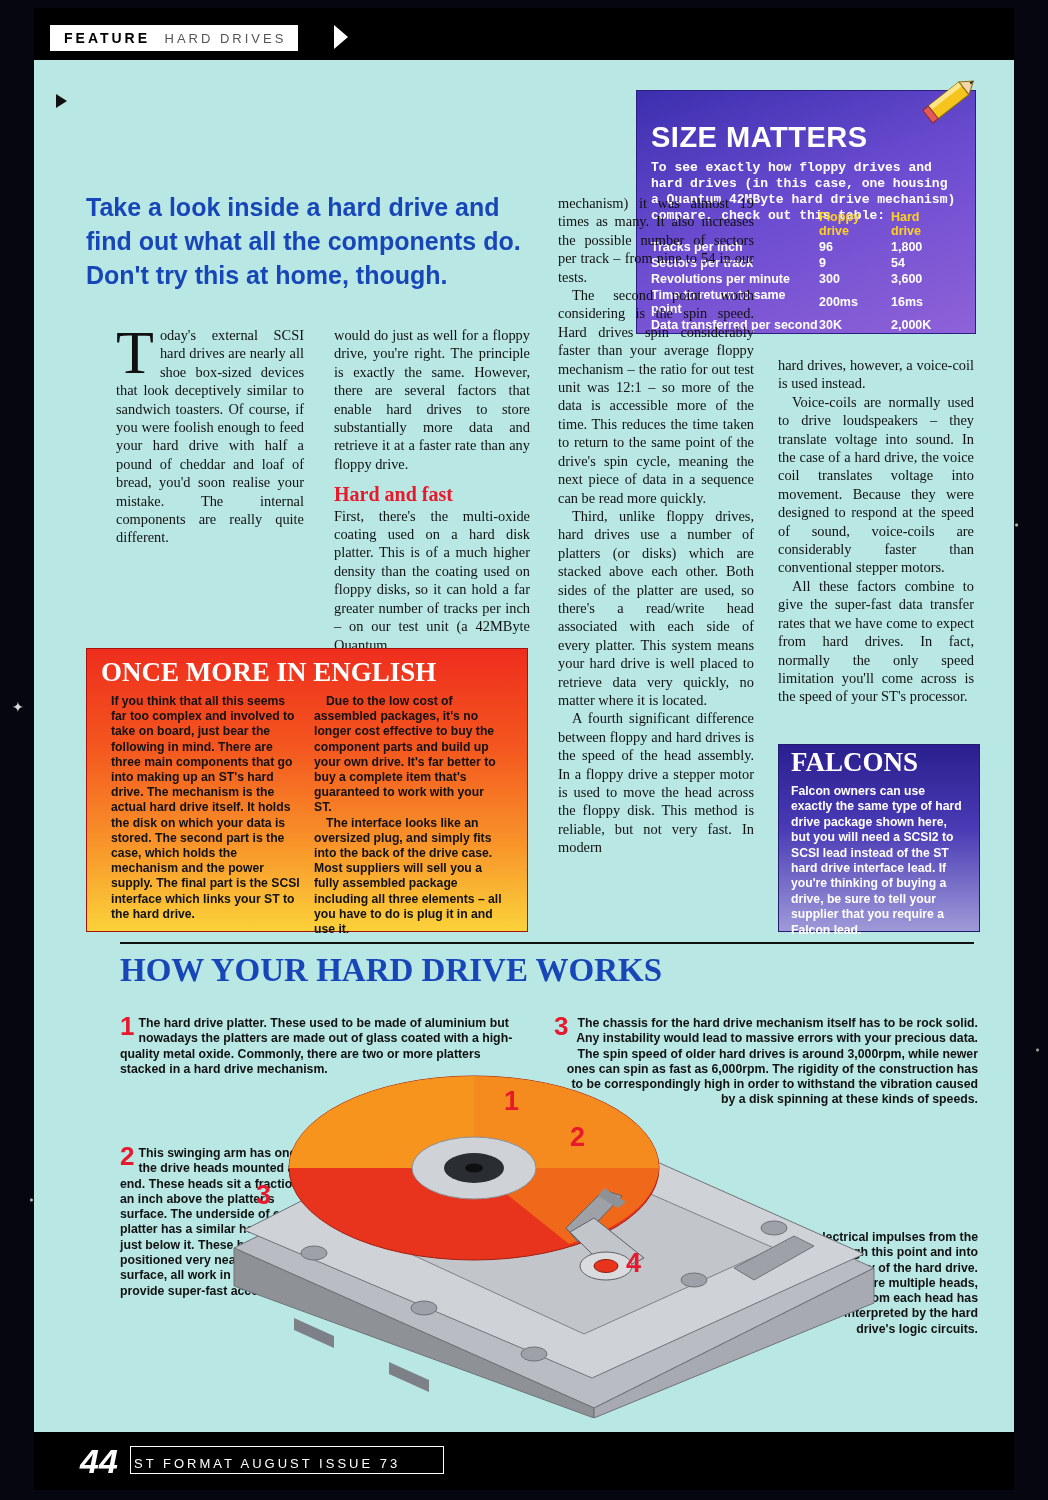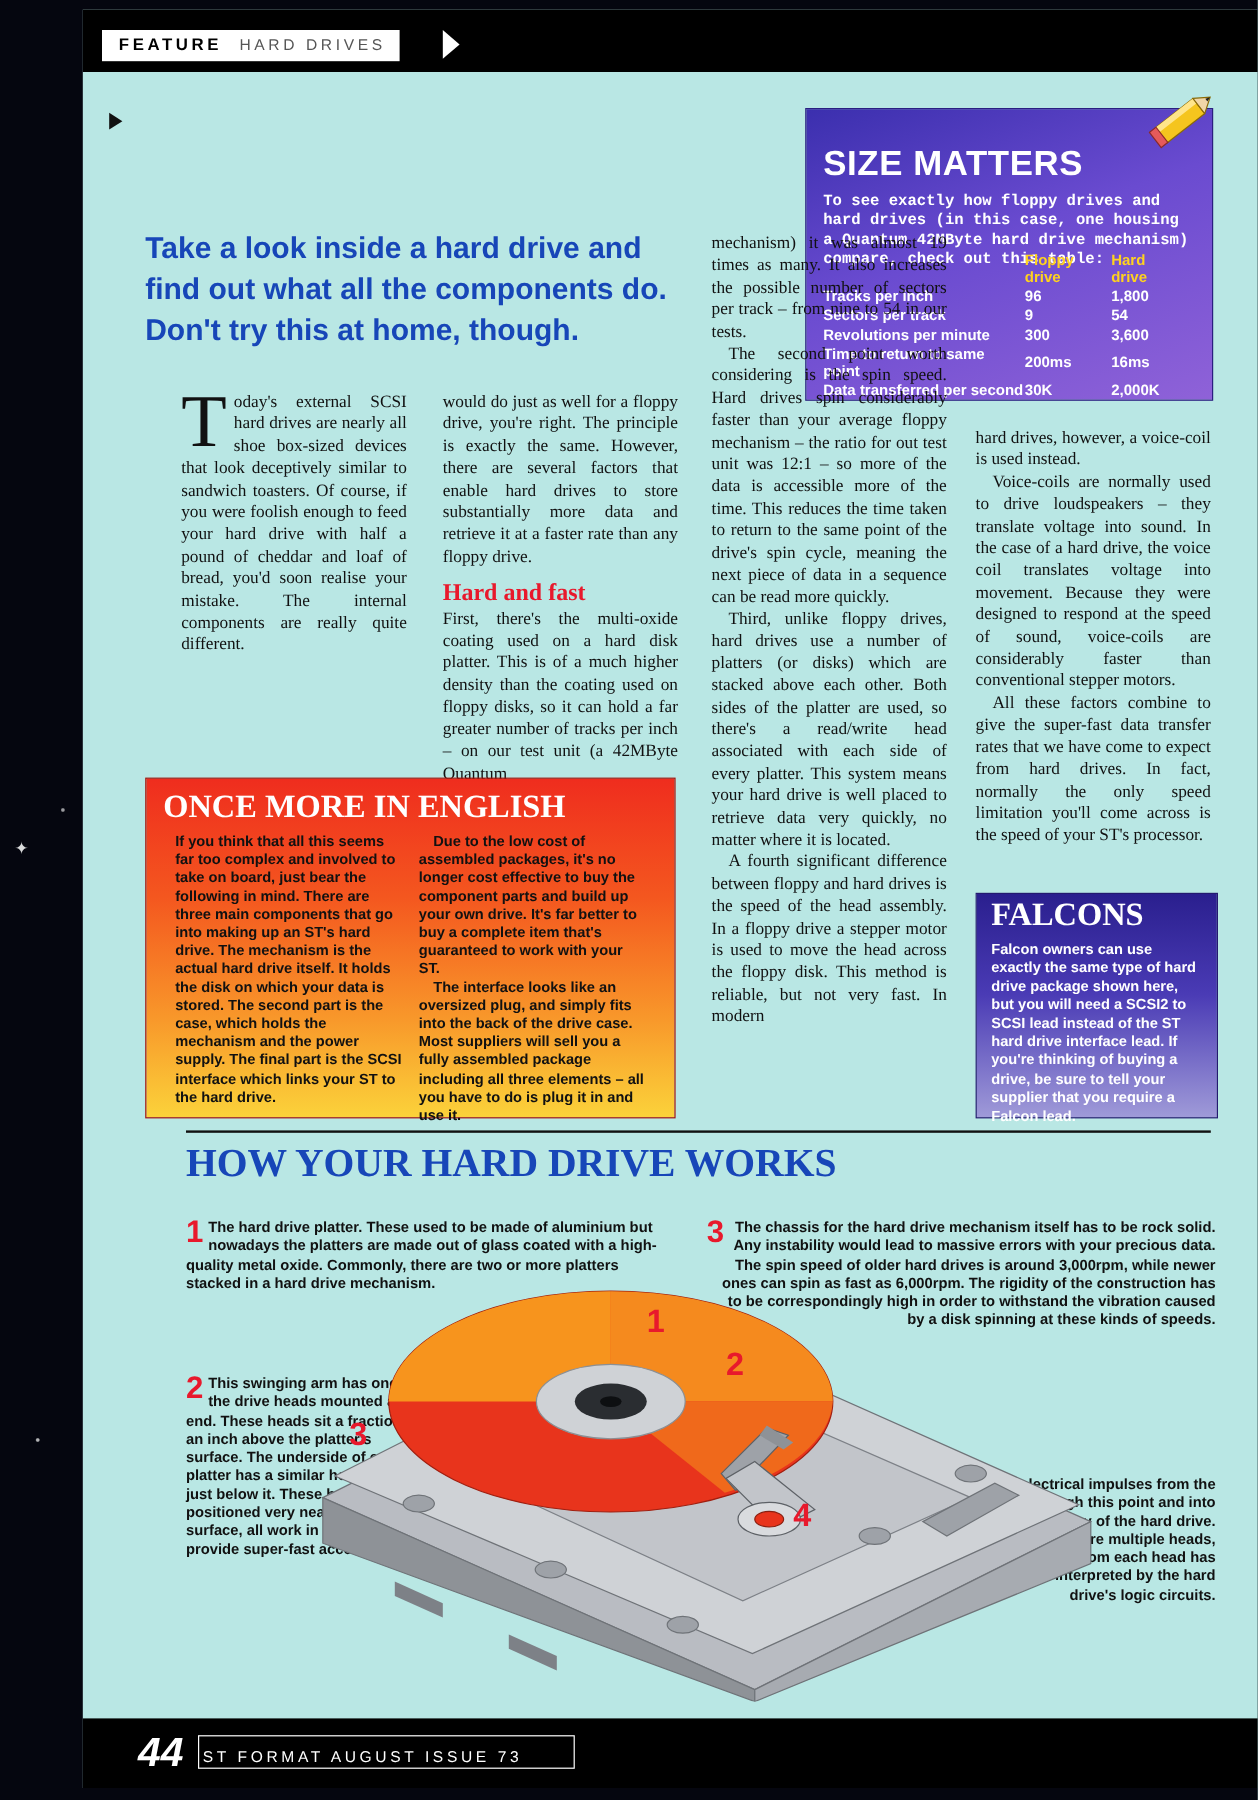--- a/index.html
+++ b/index.html
@@ -19,21 +19,21 @@
      radial-gradient(circle at 5% 45%, rgba(255,255,255,.6) 0 1px, transparent 2px),
      radial-gradient(circle at 97% 35%, rgba(255,255,255,.7) 0 1px, transparent 2px),
      radial-gradient(circle at 3% 80%, rgba(255,255,255,.7) 0 1px, transparent 2px),
      radial-gradient(circle at 99% 70%, rgba(255,255,255,.6) 0 1px, transparent 2px),
      radial-gradient(circle at 40% 97%, rgba(255,255,255,.7) 0 1px, transparent 2px),
      radial-gradient(circle at 70% 99%, rgba(255,255,255,.6) 0 1px, transparent 2px),
      radial-gradient(circle at 88% 96%, rgba(255,255,255,.8) 0 1px, transparent 2px),
      #05060f;}
   .star-big{position:absolute;color:#fff;font-size:22px;line-height:1;opacity:.85;}
   
-  .page{position:absolute;left:34px;top:8px;width:980px;height:1482px;background:#b9e7e4;margin-left:35px;}
+  .page{position:absolute;left:34px;top:8px;width:980px;height:1482px;background:#b9e7e4;}
   .topbar{position:absolute;left:0;top:0;width:980px;height:52px;background:#000;}
   .feature-tag{position:absolute;left:16px;top:17px;background:#fff;padding:4px 12px 4px 14px;}
   .feature-tag b{font-size:14px;letter-spacing:3px;color:#000;font-weight:bold;}
   .feature-tag span{font-size:13px;letter-spacing:3px;color:#555;margin-left:10px;}
   .tag-arrow{position:absolute;left:300px;top:17px;width:0;height:0;
     border-top:12px solid transparent;border-bottom:12px solid transparent;border-left:14px solid #fff;}
 
   .bullet-arrow{position:absolute;left:22px;top:86px;width:0;height:0;
     border-top:7px solid transparent;border-bottom:7px solid transparent;border-left:11px solid #111;}
 

